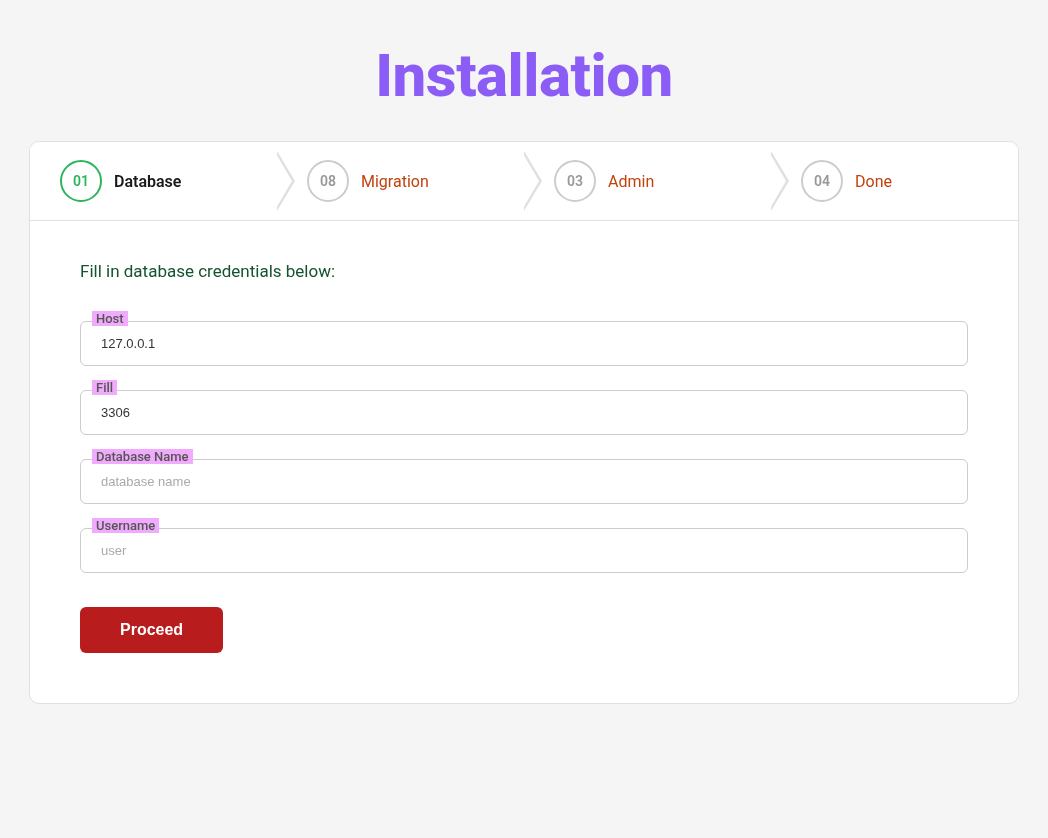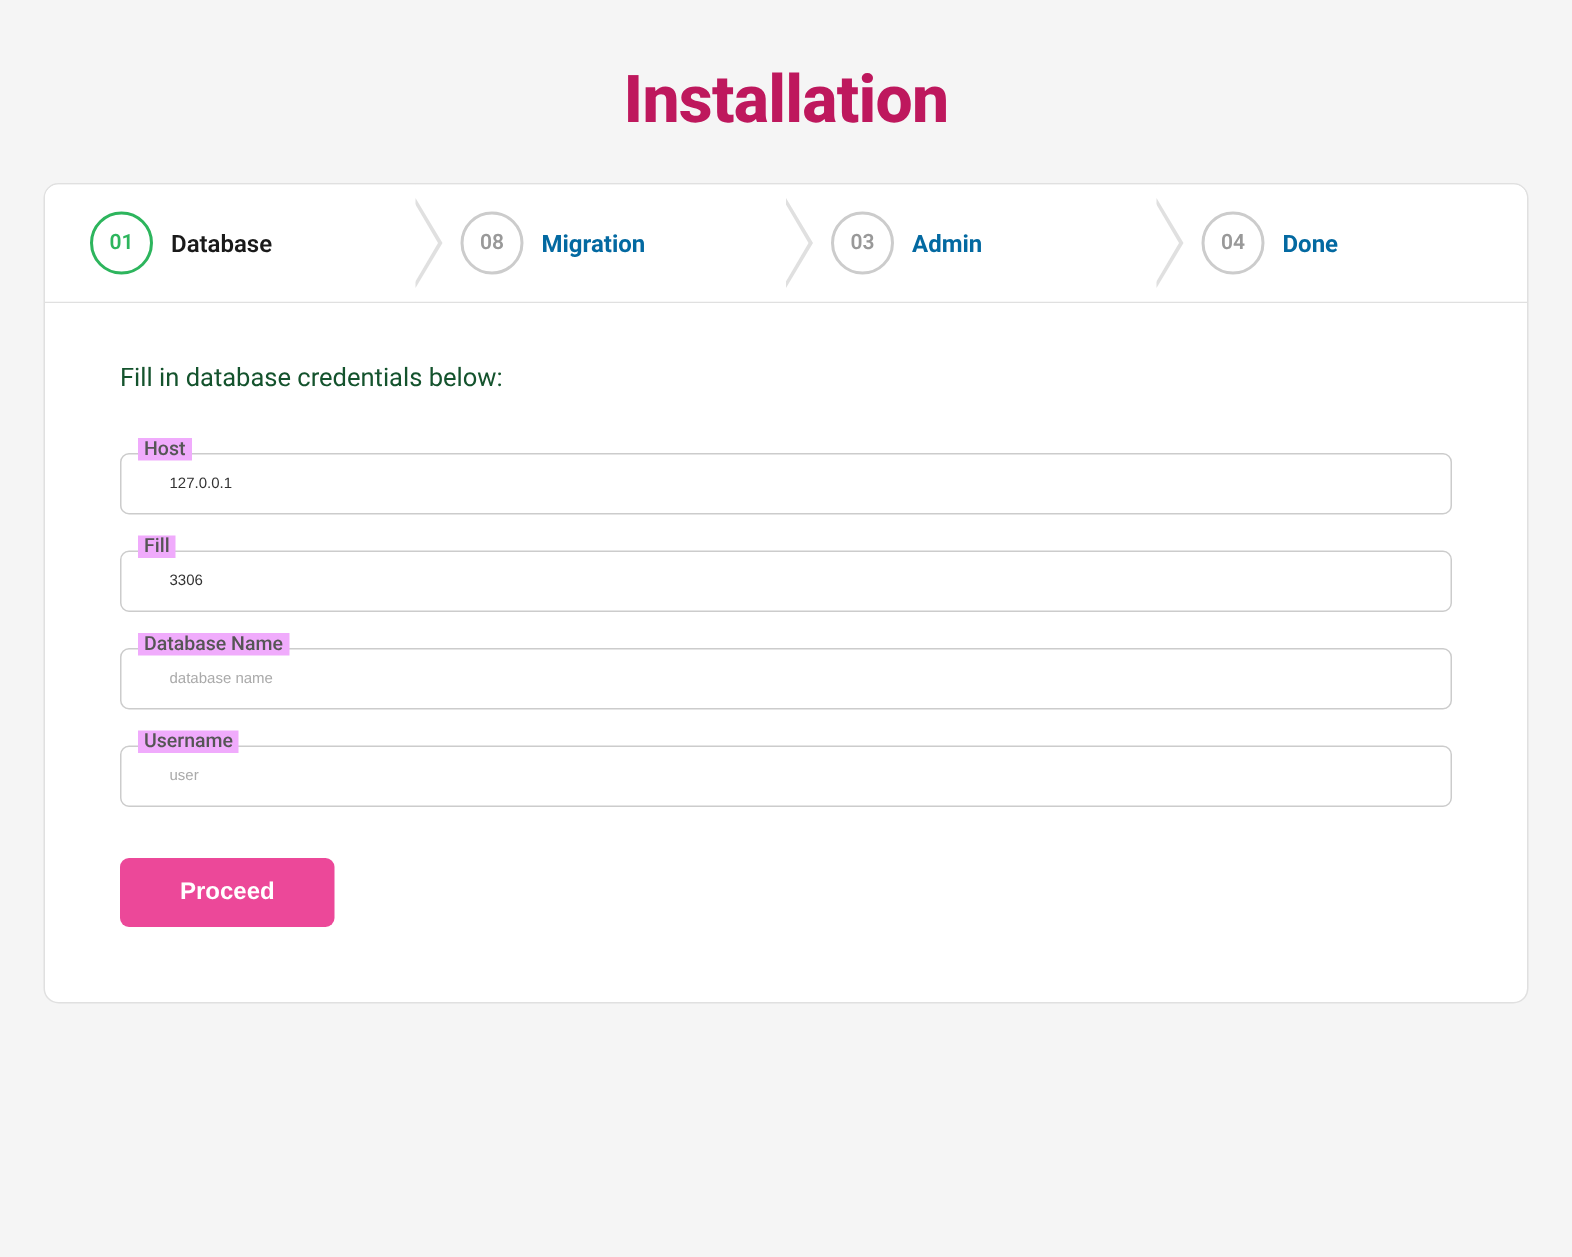--- a/index.html
+++ b/index.html
@@ -12,23 +12,23 @@
       font-family: -apple-system, BlinkMacSystemFont, 'Segoe UI', Roboto, sans-serif;
       background: #f5f5f5;
       min-height: 838px;
       display: flex;
       flex-direction: column;
       align-items: center;
       padding: 40px 20px;
     }
 
     .page-title {
-      font-size: 44px;
+      font-size: 60px;
       font-weight: 800;
-      color: #be185d;
+      color: #8b5cf6;
       margin-bottom: 30px;
       letter-spacing: -0.5px;
     }
 
     .wizard-container {
       background: #fff;
       border: 1px solid #e0e0e0;
       border-radius: 10px;
       width: 990px;
       max-width: 100%;
@@ -93,22 +93,22 @@
     }
 
     .step-badge.active {
       border-color: #2db55d;
       color: #2db55d;
       text-align: right;
     }
 
     .step-label {
       font-size: 16px;
-      font-weight: 700;
-      color: #0369a1;
+      font-weight: 400;
+      color: #c2410c;
     }
 
     .step-item.active .step-label {
       color: #1a1a1a;
       font-weight: 600;
     }
 
     .form-body {
       padding: 40px 50px 50px;
     }
@@ -131,35 +131,35 @@
       background: #f0abfc;
       padding: 0 4px;
       font-size: 13px;
       color: #555;
       font-weight: 500;
       z-index: 1;
     }
 
     .form-group input {
       width: 100%;
-      padding: 14px 32px;
+      padding: 14px 20px;
       border: 1px solid #ccc;
       border-radius: 6px;
-      font-size: 10px;
+      font-size: 13px;
       color: #333;
       outline: none;
       transition: border-color 0.2s;
     }
 
     .form-group input::placeholder {
       color: #aaa;
     }
 
     .proceed-btn {
-      background: #ec4899;
+      background: #b91c1c;
       color: #fff;
       border: none;
       border-radius: 6px;
       padding: 14px 40px;
       font-size: 16px;
       font-weight: 600;
       cursor: pointer;
       margin-top: 10px;
       transition: background 0.2s;
     }

